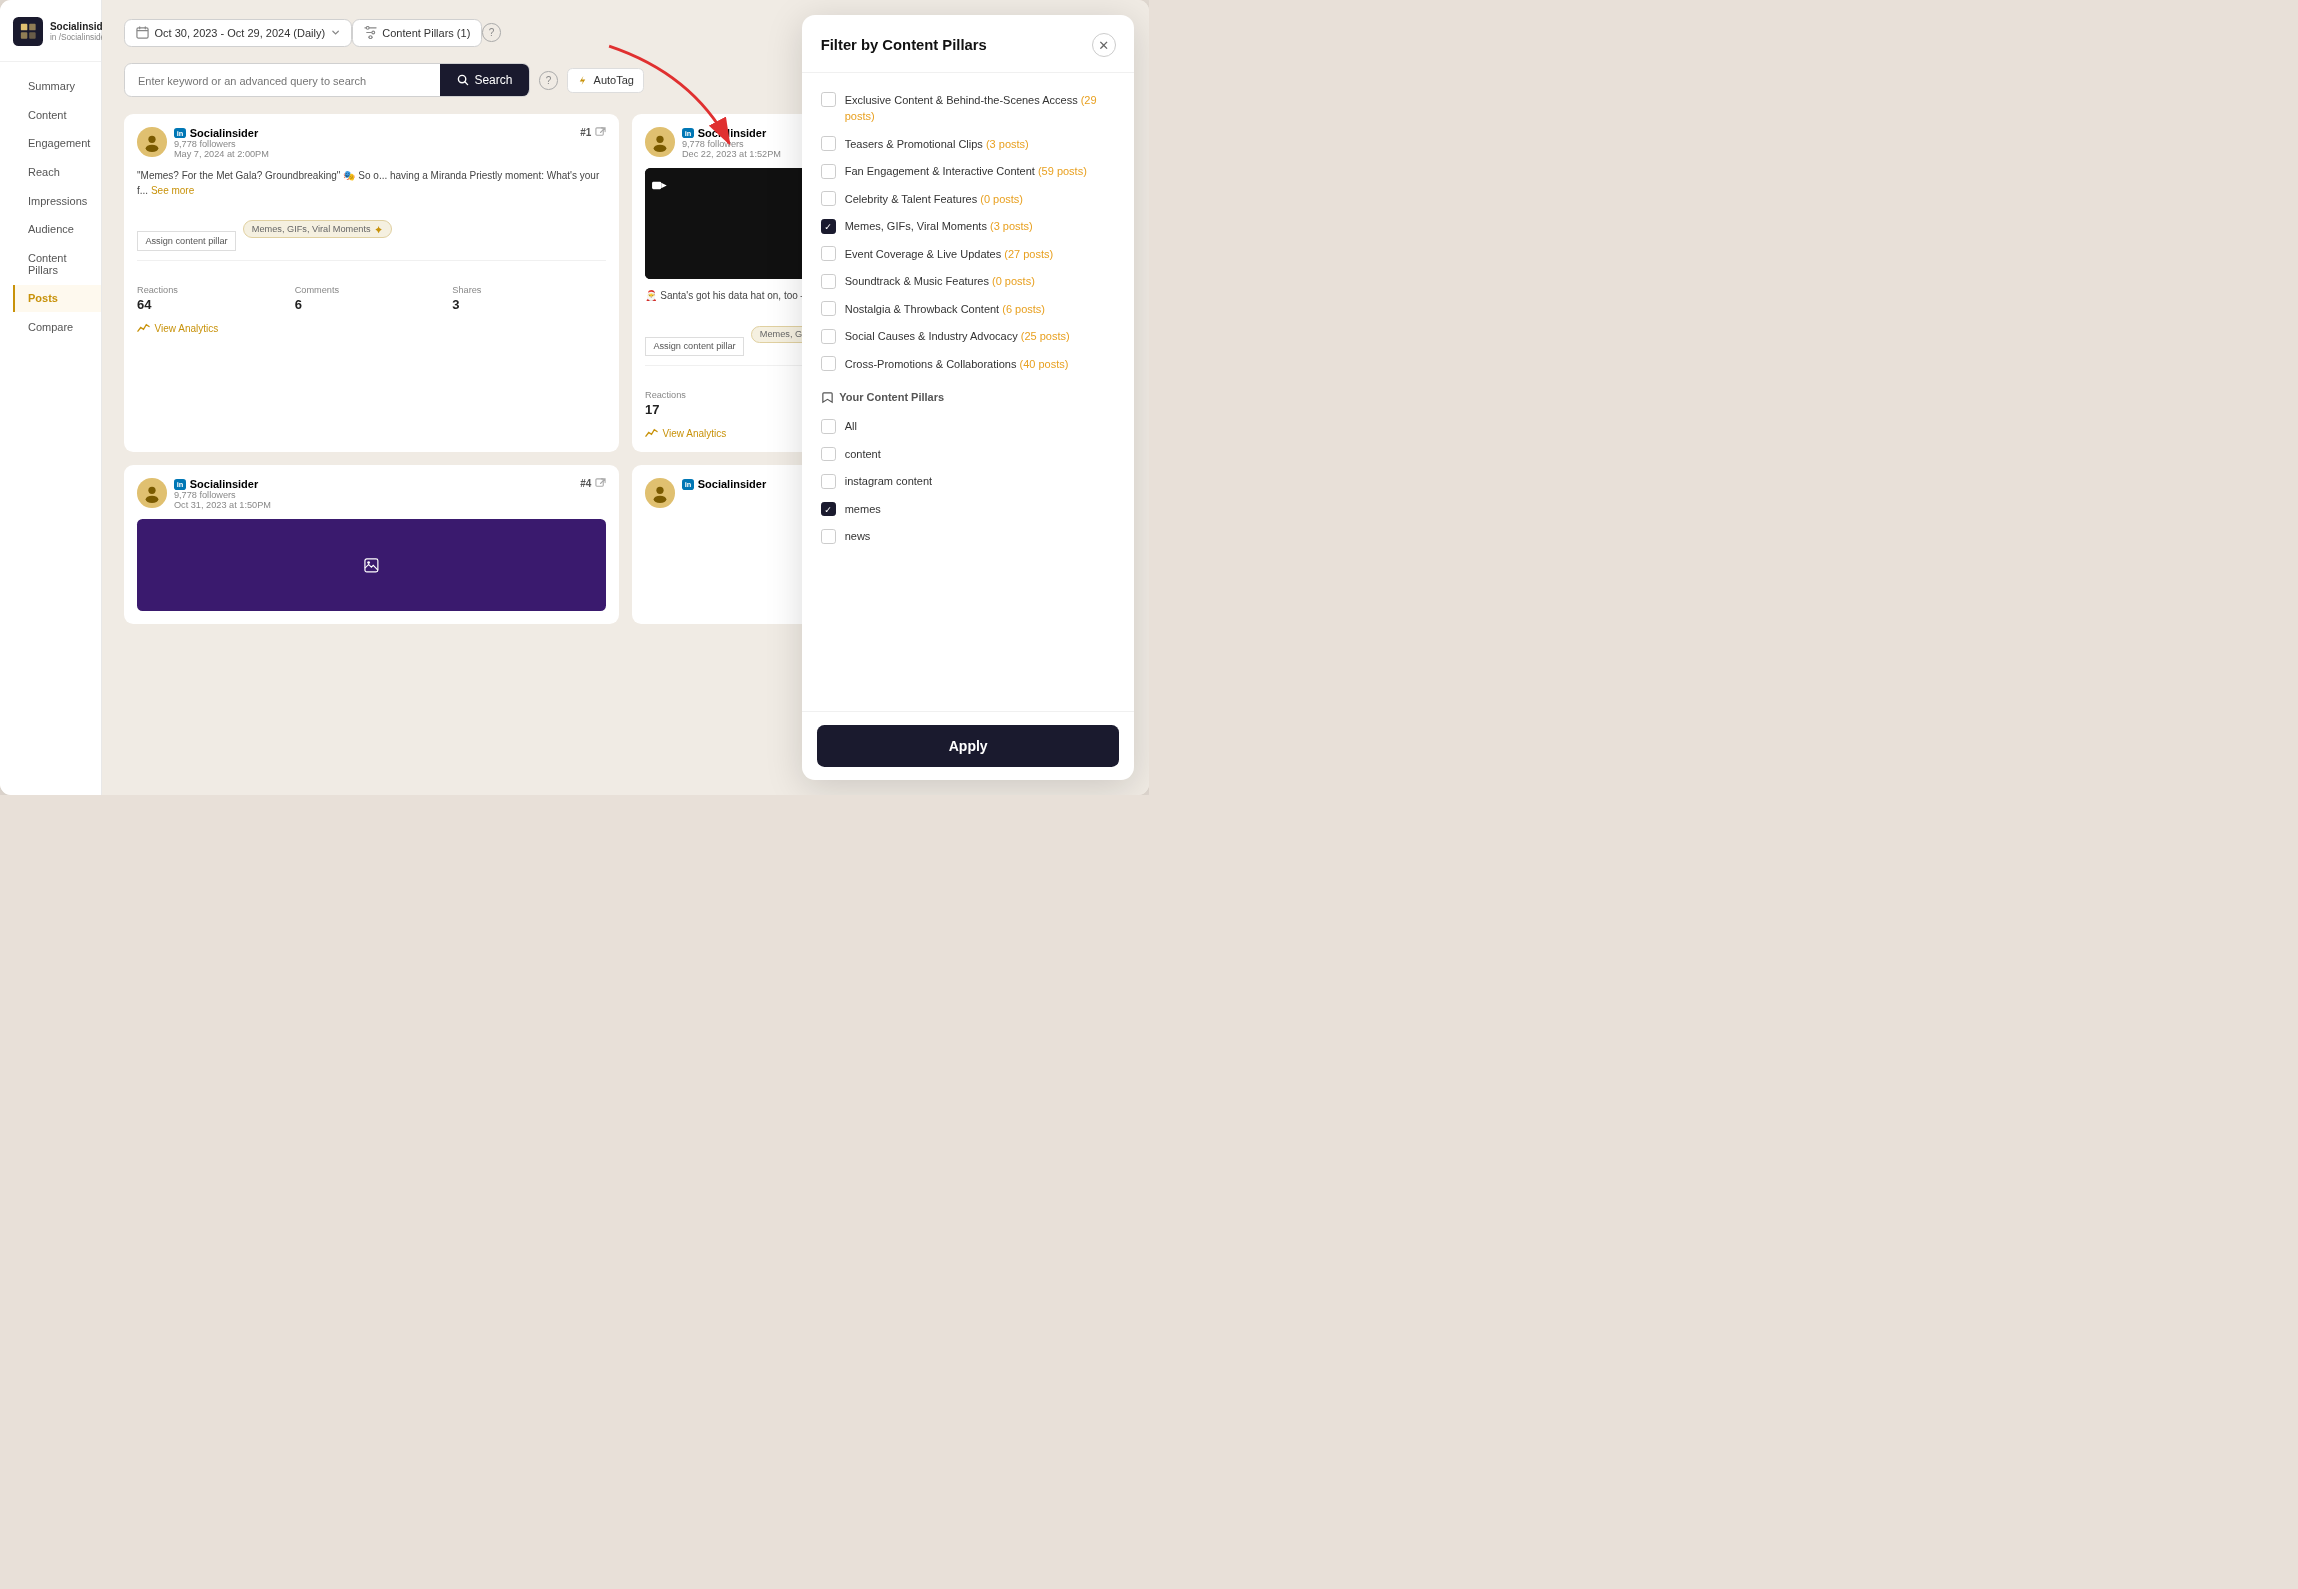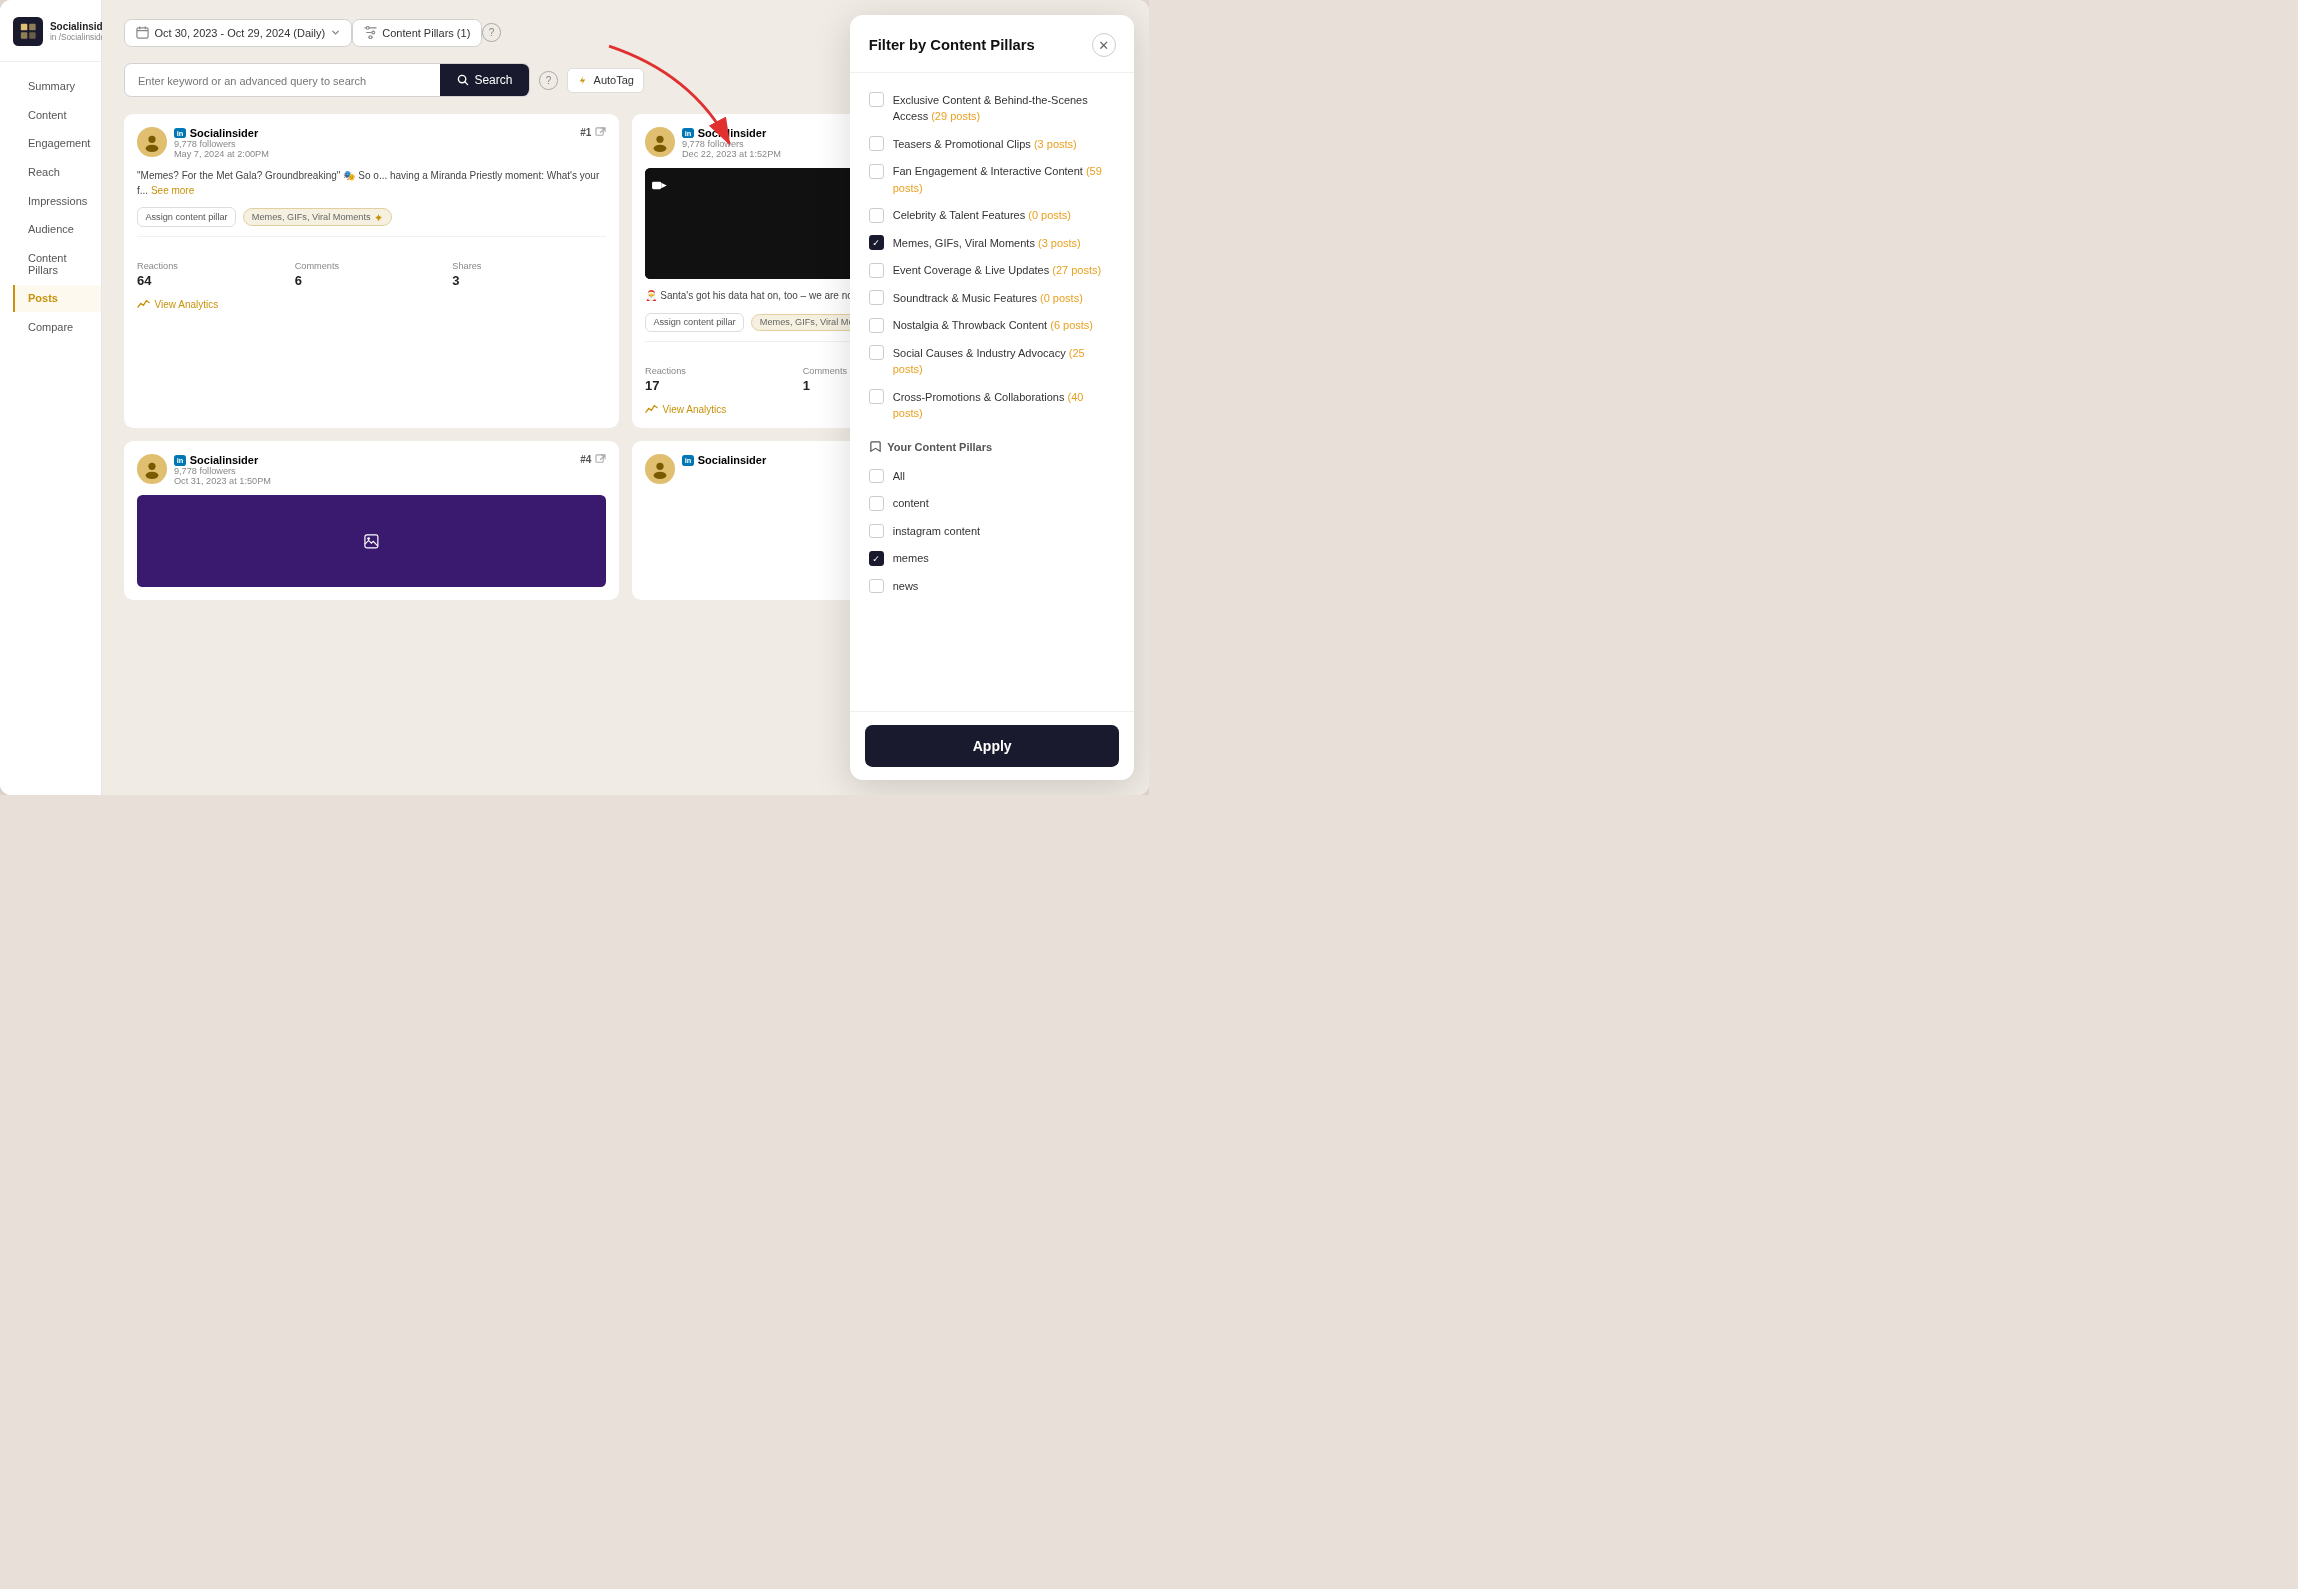--- a/index.html
+++ b/index.html
@@ -310,24 +310,25 @@
     .assign-row {
       display: flex;
       align-items: center;
       gap: 7.4px;
     }
 
     .assign-btn {
       font-size: 9.2px;
       color: #555;
       border: 0.9px solid #ddd;
-      border-radius: 6px;
+      border-radius: 0;
       padding: 3.7px 7.4px;
       cursor: pointer;
       background: white;
+      margin-top: 24px;
     }
 
     .pillar-tag {
       background: #f5f0e0;
       border: 0.9px solid #e0d0a0;
       border-radius: 11px;
       font-size: 9.2px;
       color: #666;
       padding: 2.8px 7.4px;
       display: flex;
@@ -370,21 +371,21 @@
       height: 100%;
       pointer-events: none;
     }
 
     
     .filter-panel {
       position: absolute;
       right: 14.8px;
       top: 14.8px;
       bottom: 14.8px;
-      width: 284px;
+      width: 332px;
       background: white;
       border-radius: 13px;
       box-shadow: 0 7.4px 37px rgba(0,0,0,0.15);
       display: flex;
       flex-direction: column;
       overflow: hidden;
       z-index: 10;
     }
 
     .filter-header {

